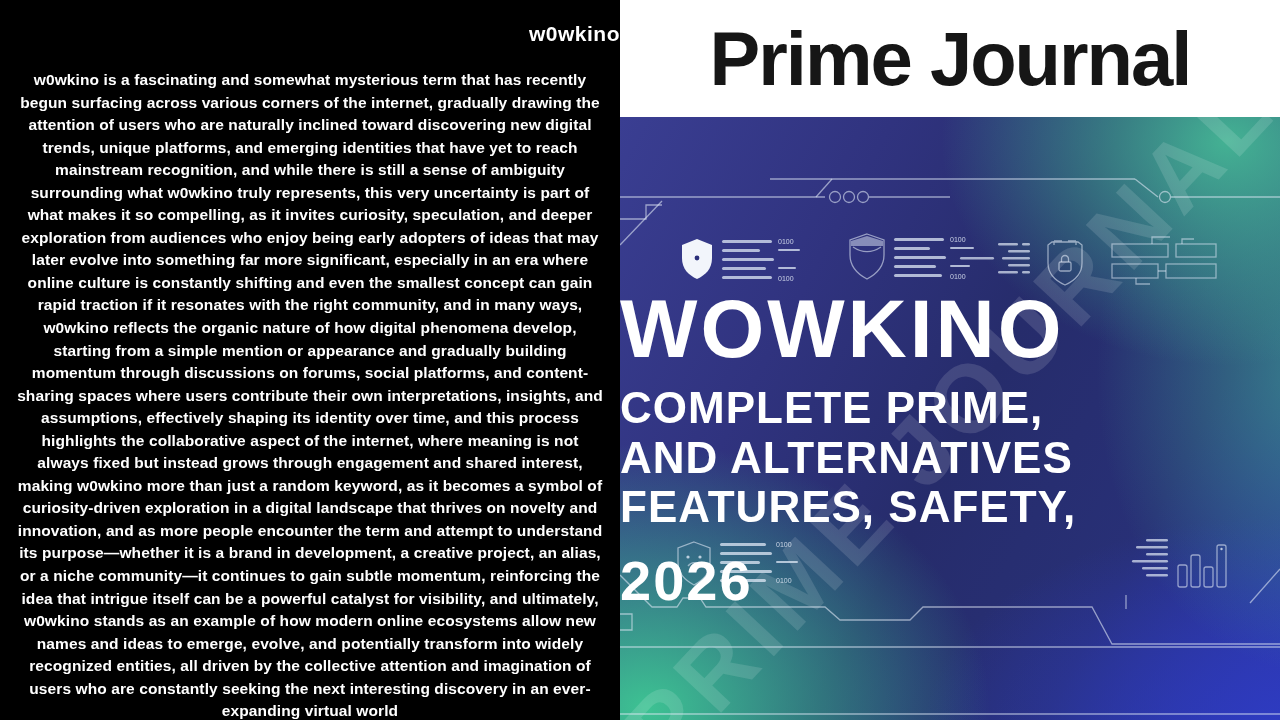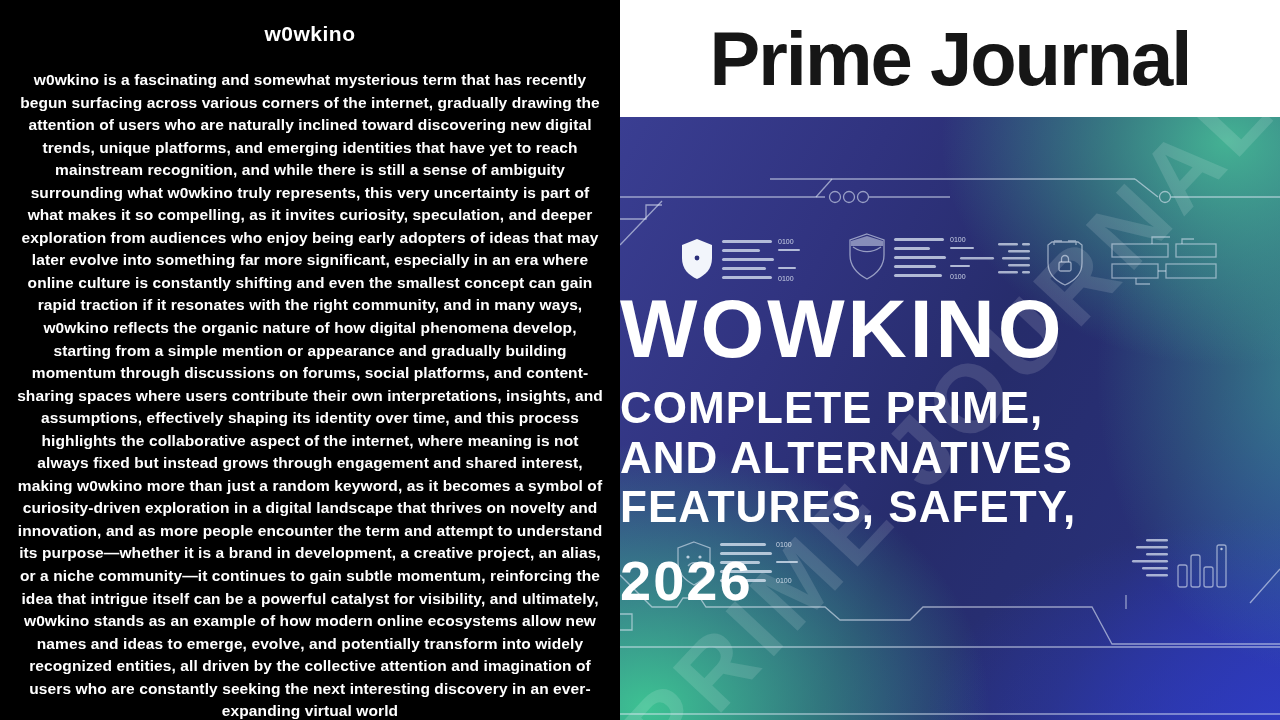--- a/index.html
+++ b/index.html
@@ -5,21 +5,21 @@
   * { margin:0; padding:0; box-sizing:border-box; }
   html,body { width:1280px; height:720px; overflow:hidden; }
   body { font-family:"Liberation Sans", sans-serif; }
   .page { display:flex; width:1280px; height:720px; }
 
   
   .left-panel {
     width:620px; height:720px; background:#000; color:#fff;
     text-align:center; overflow:hidden;
   }
-  .article-title { font-size:21px; font-weight:bold; letter-spacing:.5px; margin:22px 0 23px; }
+  .article-title { font-size:21px; font-weight:bold; letter-spacing:.5px; margin:22px 0 23px;text-align:right; }
   .article-body {
     font-size:15.5px; font-weight:bold; line-height:1.455;
     padding:0 15px; letter-spacing:.1px;
   }
 
   
   .right-panel { width:660px; height:720px; display:flex; flex-direction:column;border-radius:15px; }
   .masthead {
     height:117px; background:#ffffff;
     display:flex; align-items:center; justify-content:center;

